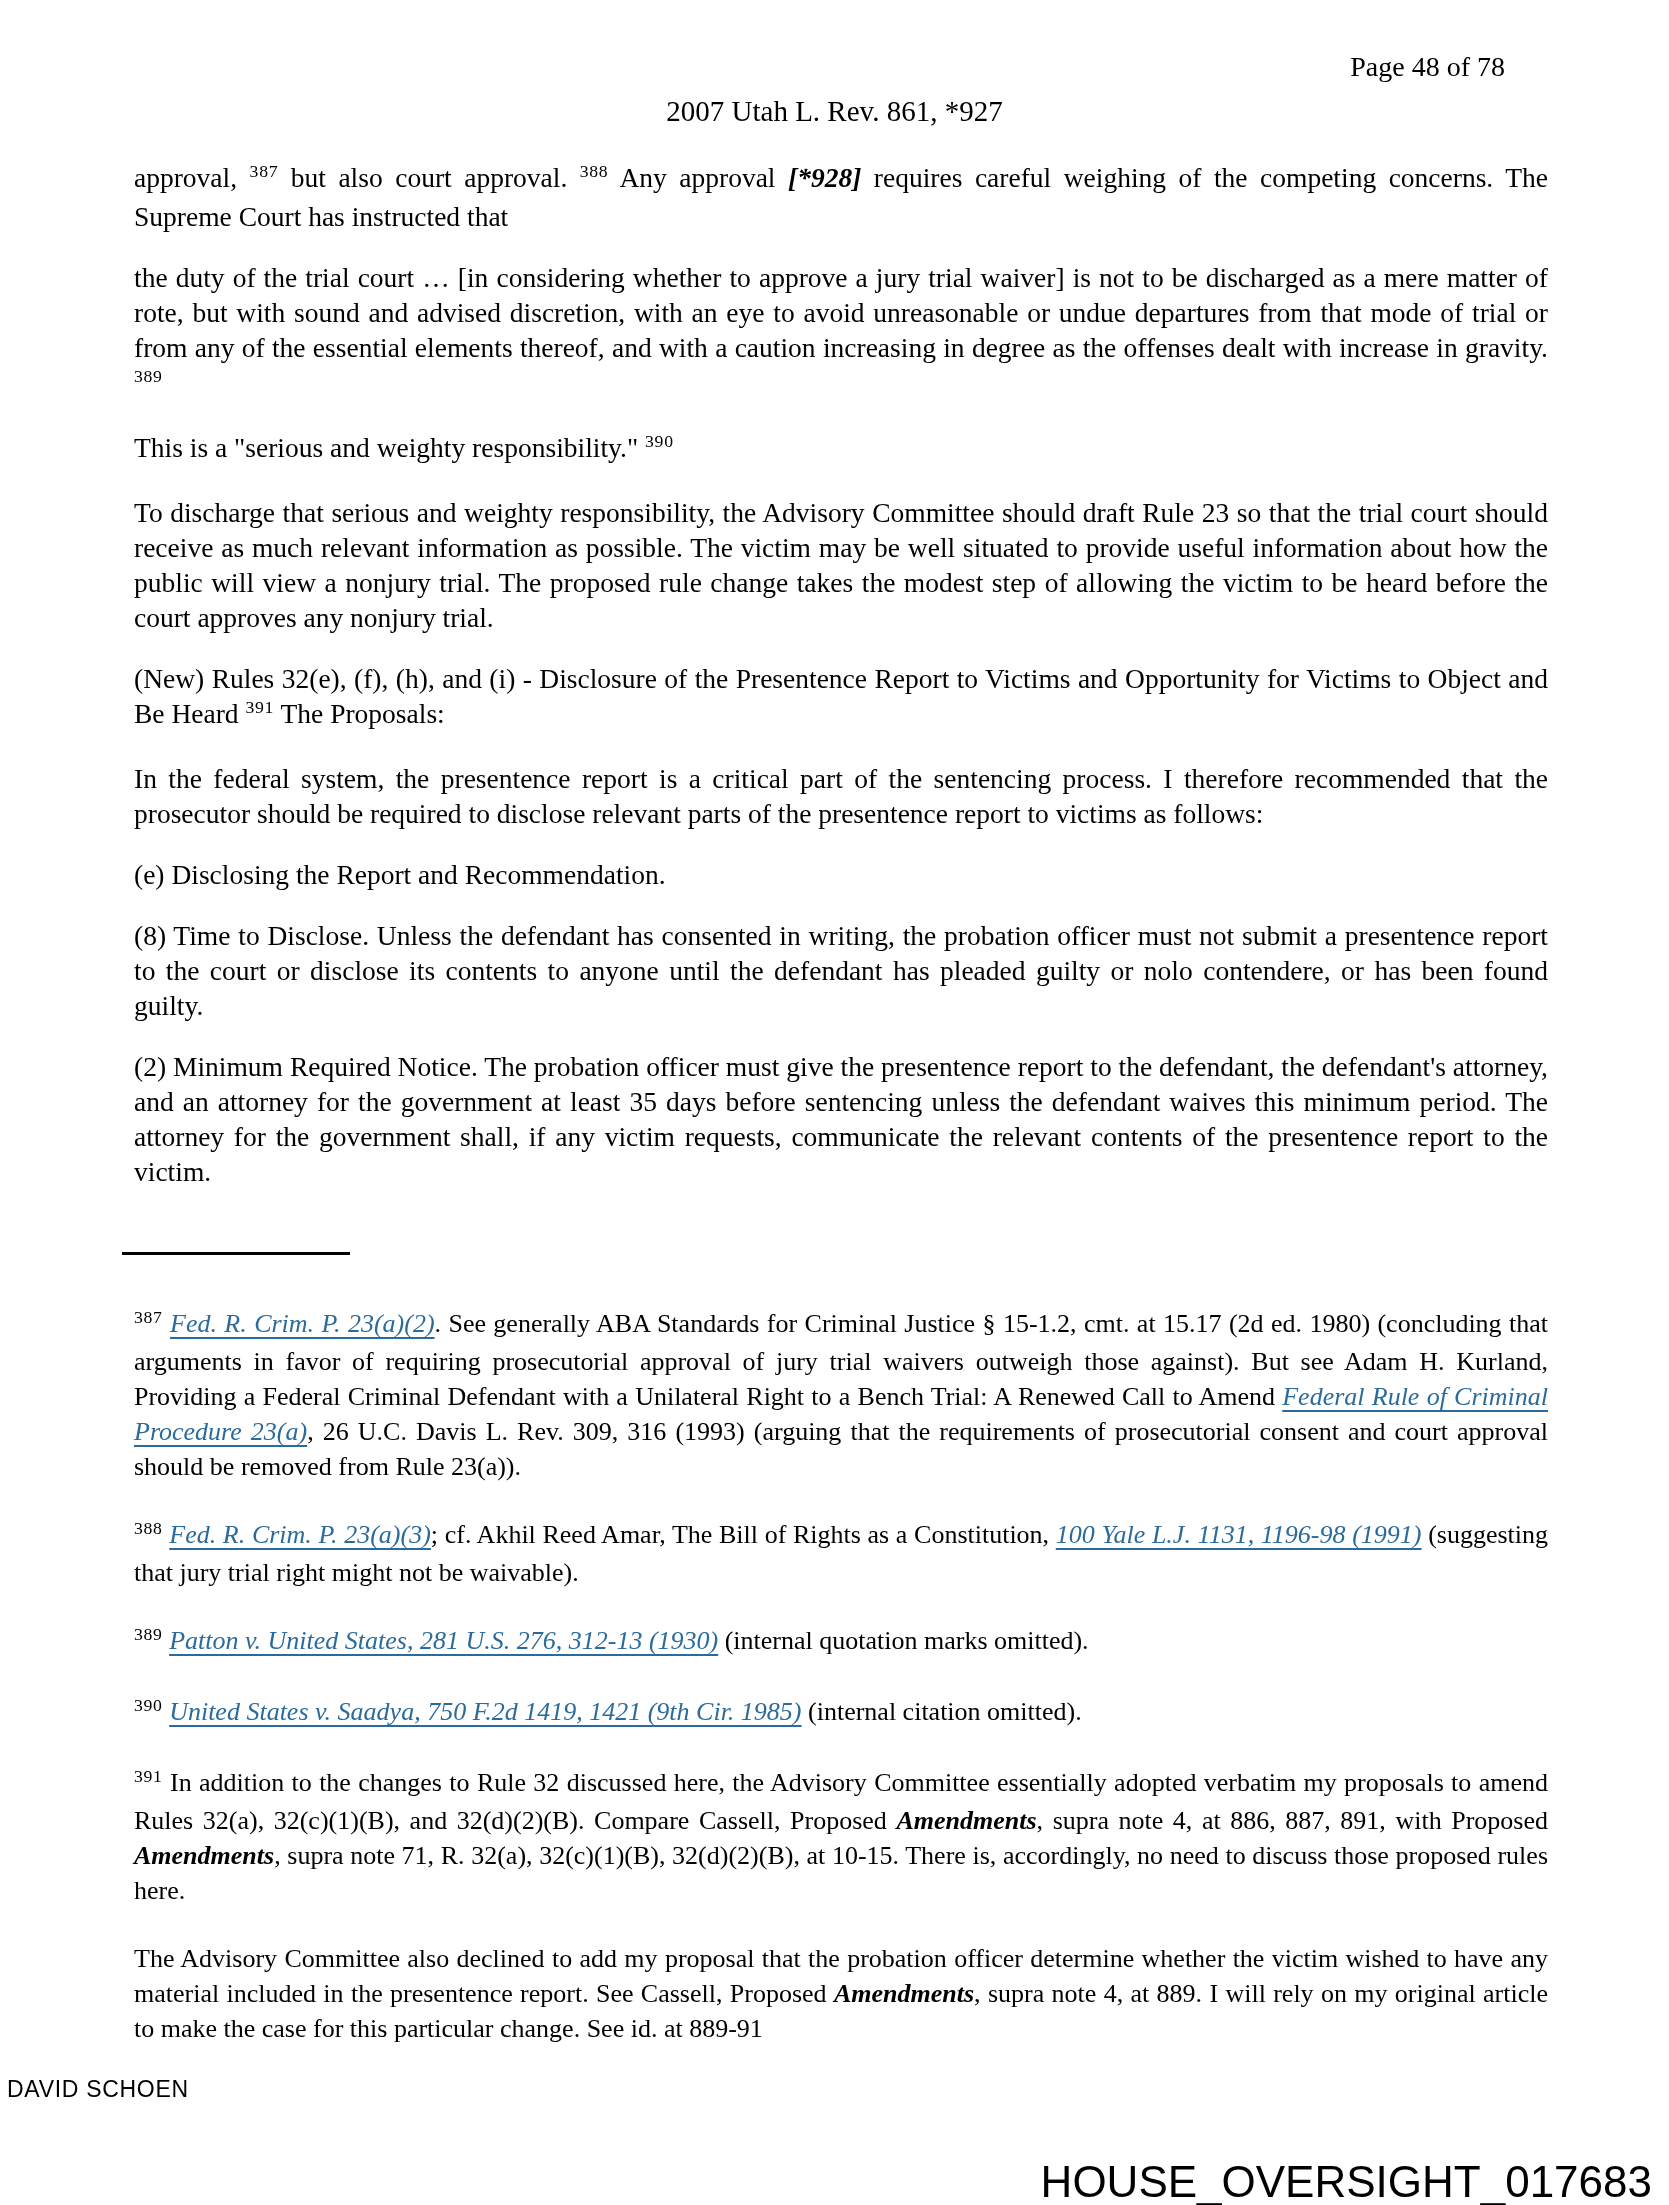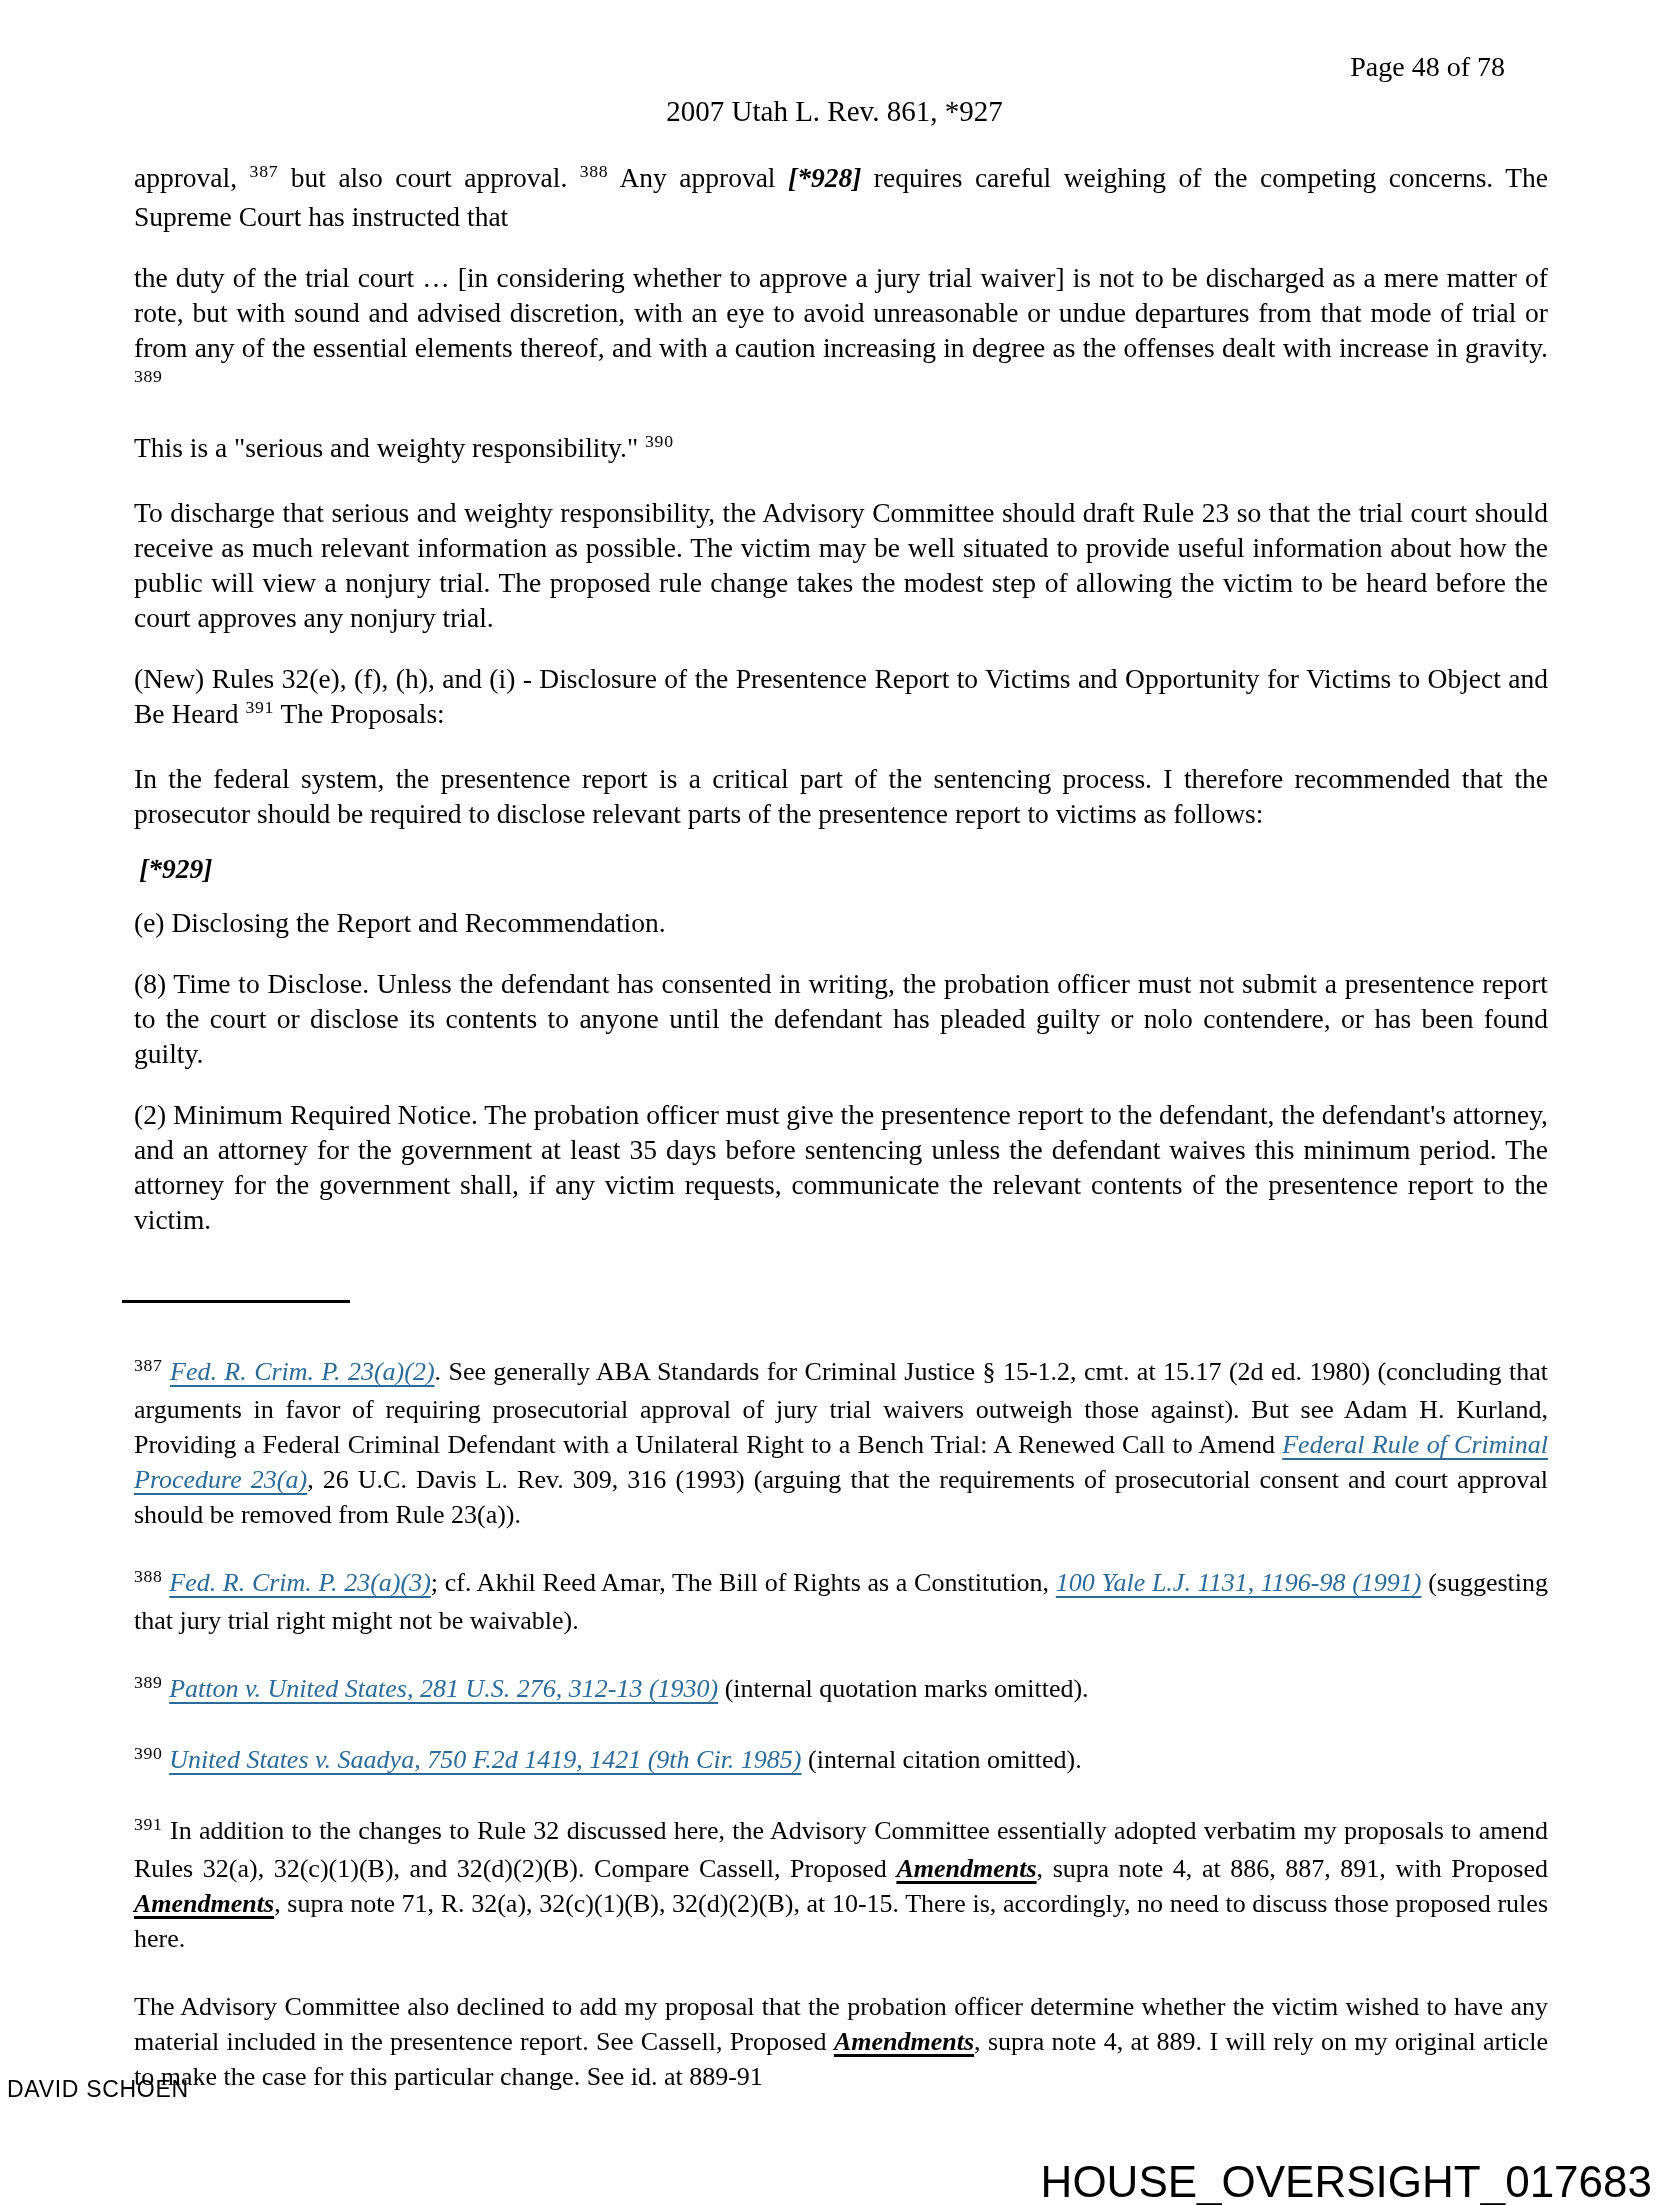--- a/index.html
+++ b/index.html
@@ -67,21 +67,20 @@
     color: var(--link-color, #2a6b9b);
     font-style: italic;
     text-decoration: underline;
     text-decoration-color: var(--link-color, #2a6b9b);
     text-decoration-thickness: 2px;
     text-underline-offset: 5.2px;
   }
   .run-biu {
     font-weight: bold;
     font-style: italic;
-    text-decoration: underline;
     text-decoration-thickness: 2.6px;
     text-underline-offset: 3.9px;
     margin-top: 16px;
   }
   .author-stamp {
     position: absolute;
     top: 2076px;
     left: 7px;
     width: 100%;
     font-family: "Liberation Sans", sans-serif;
@@ -105,21 +104,20 @@
 
   <div class="header-citation">2007 Utah L. Rev. 861, *927</div>
 
   <div class="content">
     <p class="para"><span class="run run-t">approval, </span><span class="run run-sup">387</span><span class="run run-t"> but also court approval. </span><span class="run run-sup">388</span><span class="run run-t"> Any approval </span><span class="run run-b">[*928]</span><span class="run run-t">  requires careful weighing of the competing concerns. The Supreme Court has instructed that</span></p>
     <p class="para"><span class="run run-t">the duty of the trial court … [in considering whether to approve a jury trial waiver] is not to be discharged as a mere matter of rote, but with sound and advised discretion, with an eye to avoid unreasonable or undue departures from that mode of trial or from any of the essential elements thereof, and with a caution increasing in degree as the offenses dealt with increase in gravity. </span><span class="run run-sup">389</span></p>
     <p class="para mt-lg"><span class="run run-t">This is a "serious and weighty responsibility." </span><span class="run run-sup">390</span></p>
     <p class="para mt-lg"><span class="run run-t">To discharge that serious and weighty responsibility, the Advisory Committee should draft Rule 23 so that the trial court should receive as much relevant information as possible. The victim may be well situated to provide useful information about how the public will view a nonjury trial. The proposed rule change takes the modest step of allowing the victim to be heard before the court approves any nonjury trial.</span></p>
     <p class="para mt-lg"><span class="run run-t">(New) Rules 32(e), (f), (h), and (i) - Disclosure of the Presentence Report to Victims and Opportunity for Victims to Object and Be Heard </span><span class="run run-sup">391</span><span class="run run-t"> The Proposals:</span></p>
     <p class="para mt-lg"><span class="run run-t">In the federal system, the presentence report is a critical part of the sentencing process. I therefore recommended that the prosecutor should be required to disclose relevant parts of the presentence report to victims as follows:</span></p>
-    <p class="para tight"><span class="run run-b">[*929]</span></p>
     <p class="para mt-lg"><span class="run run-t">(e) Disclosing the Report and Recommendation.</span></p>
     <p class="para"><span class="run run-t">(8) Time to Disclose. Unless the defendant has consented in writing, the probation officer must not submit a presentence report to the court or disclose its contents to anyone until the defendant has pleaded guilty or nolo contendere, or has been found guilty.</span></p>
     <p class="para"><span class="run run-t">(2) Minimum Required Notice. The probation officer must give the presentence report to the defendant, the defendant's attorney, and an attorney for the government at least 35 days before sentencing unless the defendant waives this minimum period. The attorney for the government shall, if any victim requests, communicate the relevant contents of the presentence report to the victim.</span></p>
 
     <hr class="footnote-separator">
 
     <div class="footnotes">
       <p class="footnote"><span class="run run-sup">387</span><span class="run run-t">  </span><a class="run run-link" href="#">Fed. R. Crim. P. 23(a)(2)</a><span class="run run-t">. See generally ABA Standards for Criminal Justice § 15-1.2, cmt. at 15.17 (2d ed. 1980) (concluding that arguments in favor of requiring prosecutorial approval of jury trial waivers outweigh those against). But see Adam H. Kurland, Providing a Federal Criminal Defendant with a Unilateral Right to a Bench Trial: A Renewed Call to Amend </span><a class="run run-link" href="#">Federal Rule of Criminal Procedure 23(a)</a><span class="run run-t">, 26 U.C. Davis L. Rev. 309, 316 (1993) (arguing that the requirements of prosecutorial consent and court approval should be removed from Rule 23(a)).</span></p>
       <p class="footnote"><span class="run run-sup">388</span><span class="run run-t"> </span><a class="run run-link" href="#">Fed. R. Crim. P. 23(a)(3)</a><span class="run run-t">; cf. Akhil Reed Amar, The Bill of Rights as a Constitution, </span><a class="run run-link" href="#">100 Yale L.J. 1131, 1196-98 (1991)</a><span class="run run-t"> (suggesting that jury trial right might not be waivable).</span></p>
       <p class="footnote"><span class="run run-sup">389</span><span class="run run-t">  </span><a class="run run-link" href="#">Patton v. United States, 281 U.S. 276, 312-13 (1930)</a><span class="run run-t"> (internal quotation marks omitted).</span></p>

